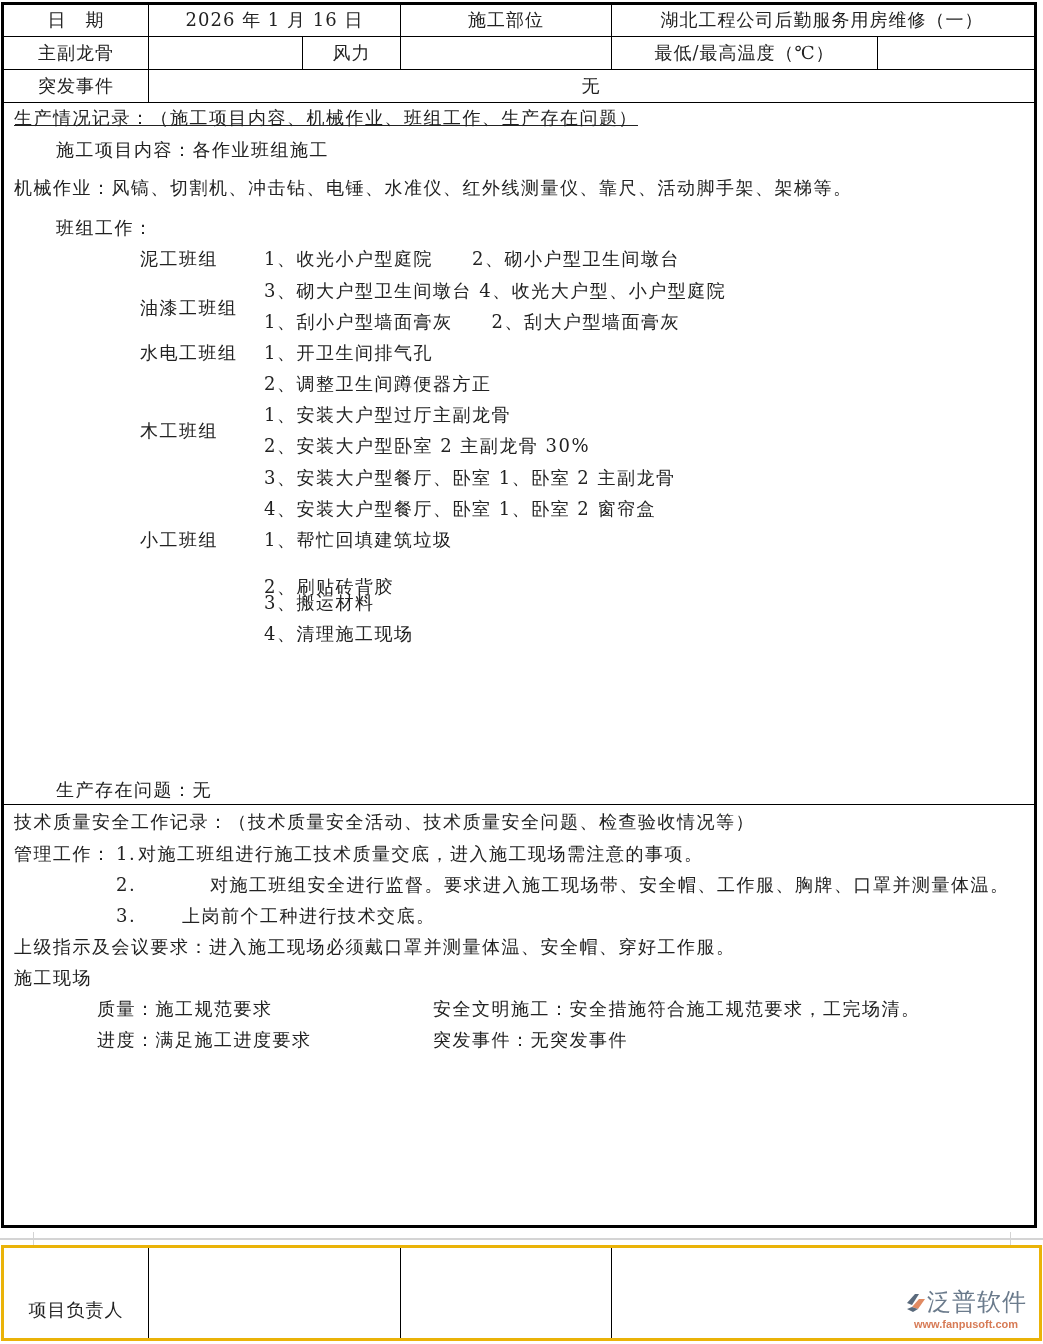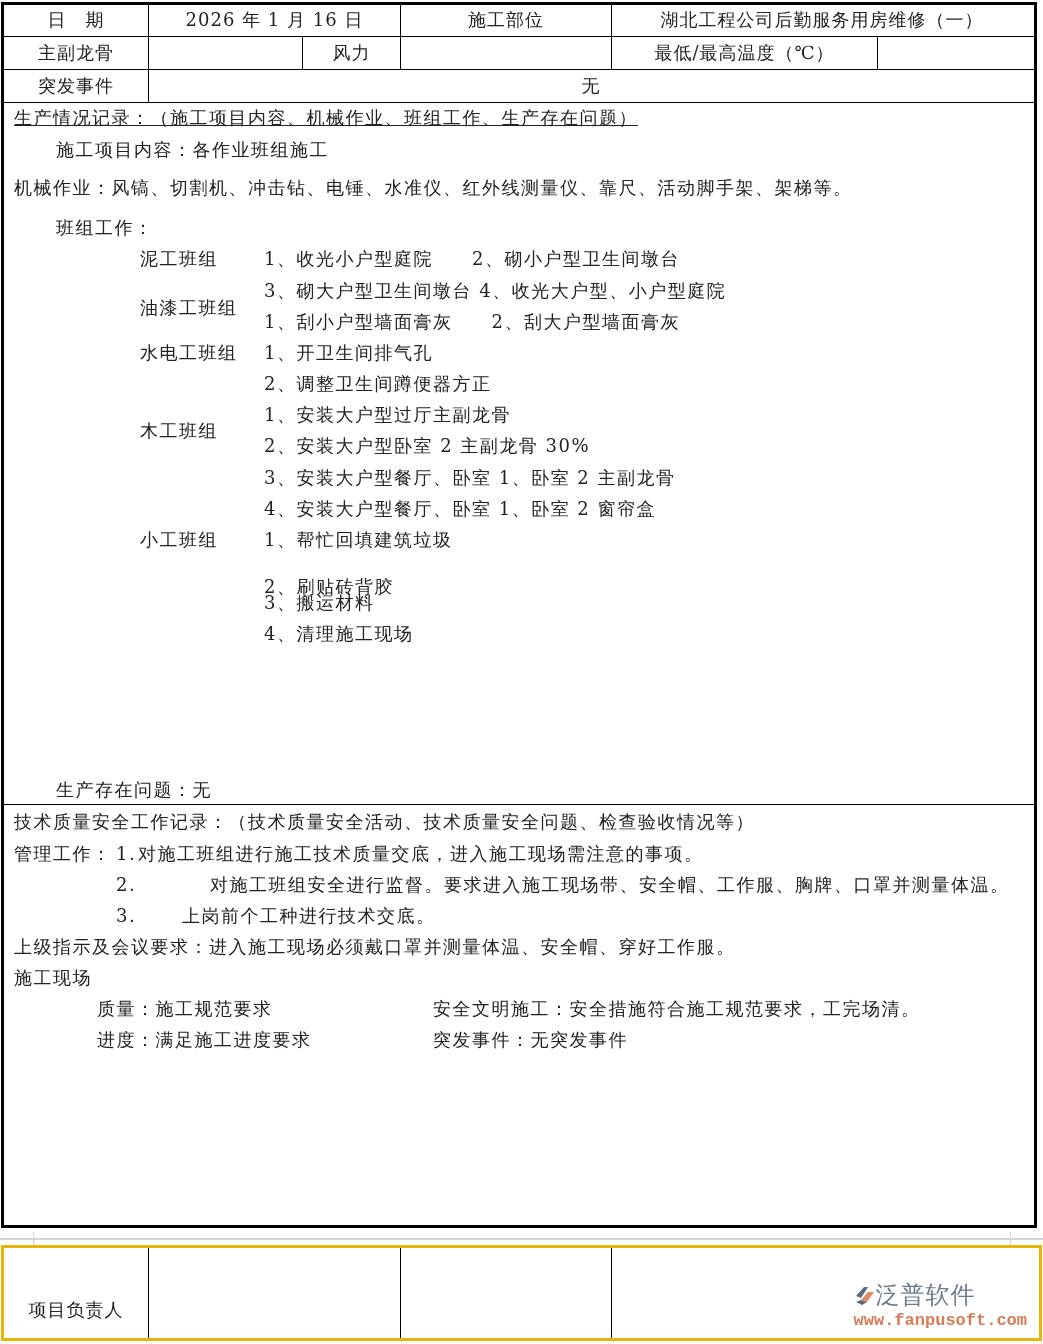--- a/index.html
+++ b/index.html
@@ -13,21 +13,21 @@
           white-space:nowrap; letter-spacing:1px; }
   .txt { position:absolute; white-space:nowrap; letter-spacing:1.5px; line-height:24px; }
   .gap { position:absolute; left:0; top:1232px; width:1043px; height:14px; background:#fff; }
   .gapline { position:absolute; left:0; width:1043px; height:2px; background:#d4d4d4; }
   .gaptick { position:absolute; width:1px; background:#d4d4d4; }
   .sign { position:absolute; left:1px; top:1245px; width:1041px; height:96px;
           border:3px solid #eab308; box-sizing:border-box; }
   .logo { position:absolute; right:12px; bottom:8px; text-align:center; }
   .logo-main { display:flex; align-items:center; font-family:"DejaVu Sans","Liberation Sans",sans-serif;
                font-size:24px; color:#6b7b8c; letter-spacing:1px; }
-  .logo-url { font-family:Liberation Mono, monospace; font-size:17px; color:#d77b56; font-weight:bold; }
+  .logo-url { font-family:Liberation Sans, sans-serif; font-size:11px; color:#d77b56; font-weight:bold; }
 </style>
 </head>
 <body>
 
 <div class="sheet"></div>
 
 <div class="hl" style="left:2px;top:36px;width:1034px;"></div>
 <div class="hl" style="left:2px;top:69px;width:1034px;"></div>
 <div class="hl" style="left:2px;top:102px;width:1034px;"></div>
 <div class="vl" style="left:148px;top:3px;height:99px;"></div>

